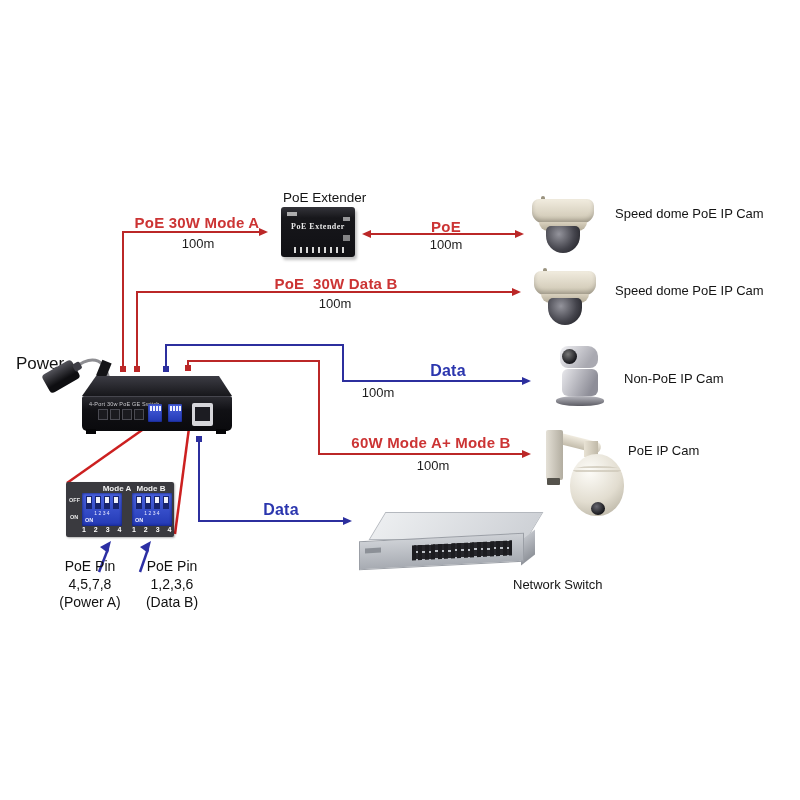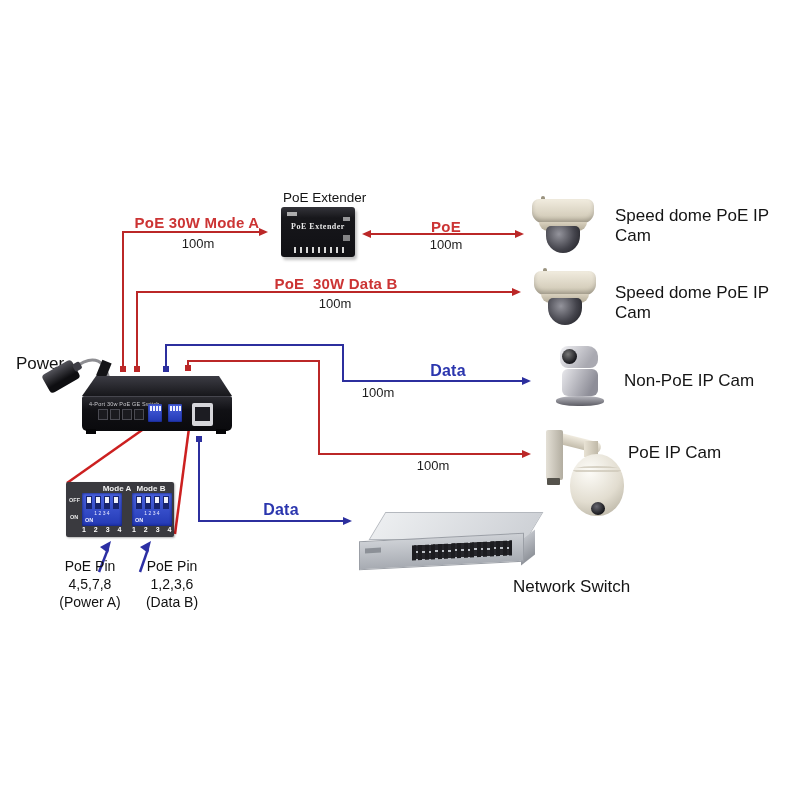--- a/index.html
+++ b/index.html
@@ -5,21 +5,21 @@
   html,body{margin:0;padding:0;background:#fff;}
   #stage{position:relative;width:800px;height:800px;background:#ffffff;overflow:hidden;
          font-family:"Liberation Sans",sans-serif;}
   .abs{position:absolute;}
   
   .conn-label{position:absolute;transform:translateX(-50%);font-weight:bold;font-size:15px;
               white-space:pre;letter-spacing:.2px;}
   .conn-red{color:#cc3434;}
   .conn-blue{color:#2b36ae;font-size:16px;}
   .dist{position:absolute;transform:translateX(-50%);font-size:13px;color:#1c1c1c;font-weight:normal;}
-  .dev-label{position:absolute;font-size:17px;color:#141414;}
+  .dev-label{position:absolute;font-size:13px;color:#141414;}
   
   .extender{left:281px;top:207px;width:74px;height:50px;background:linear-gradient(#34343a 0%,#17171b 22%,#101014 100%);border-radius:3px;box-shadow:2px 3px 3px rgba(0,0,0,.25);}
   .extender .face-text{position:absolute;left:0;top:15px;width:100%;text-align:center;
       font-family:"Liberation Serif",serif;font-weight:bold;font-size:8px;color:#e9e9e9;letter-spacing:.5px;}
   .extender .vents{position:absolute;left:13px;top:40px;width:50px;height:6px;
       background:repeating-linear-gradient(90deg,#d8d8d8 0 2px,transparent 2px 6px);}
   .extender .mark-a{position:absolute;left:6px;top:5px;width:10px;height:4px;background:#cfcfcf;opacity:.8;}
   .extender .mark-b{position:absolute;right:5px;top:10px;width:7px;height:4px;background:#cfcfcf;opacity:.7;}
   .extender .mark-c{position:absolute;right:5px;top:28px;width:7px;height:6px;background:#cfcfcf;opacity:.6;}
   
@@ -154,20 +154,21 @@
 
   <div class="conn-label conn-red" style="left:446px;top:218px">PoE</div>
   <div class="dist" style="left:446px;top:237px">100m</div>
 
   <div class="conn-label conn-red ws-pre" style="left:336px;top:275px">PoE  30W Data B</div>
   <div class="dist" style="left:335px;top:296px">100m</div>
 
   <div class="conn-label conn-blue" style="left:448px;top:362px">Data</div>
   <div class="dist" style="left:378px;top:385px">100m</div>
 
+  <div class="conn-label conn-red" style="left:431px;top:434px">60W Mode A+ Mode B</div>
   <div class="dist" style="left:433px;top:458px">100m</div>
 
   <div class="conn-label conn-blue" style="left:281px;top:501px">Data</div>
 
   <div class="abs" style="left:16px;top:354px;font-size:17px;color:#141414">Power</div>
   <div class="abs adapter">
     <span class="tip"></span>
   </div>
 
   <div class="abs" style="left:283px;top:190px;font-size:13.5px;color:#141414">PoE Extender</div>

